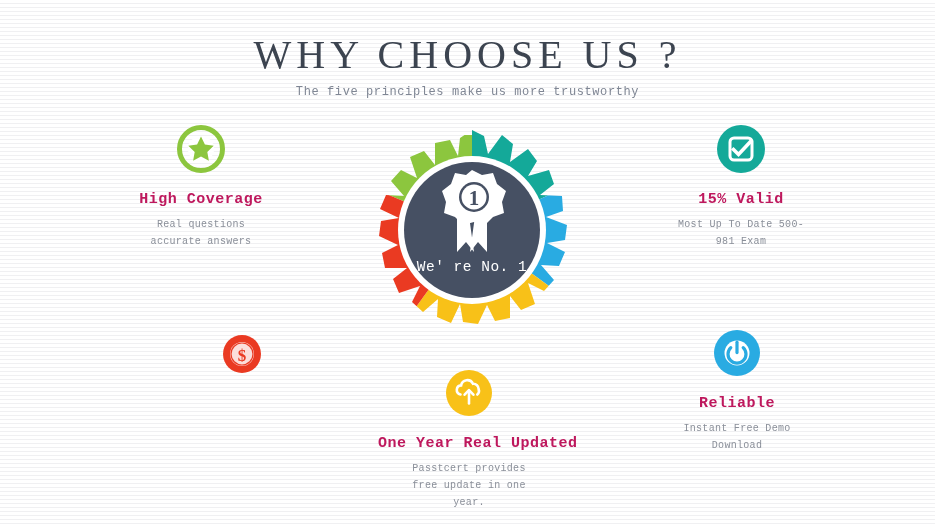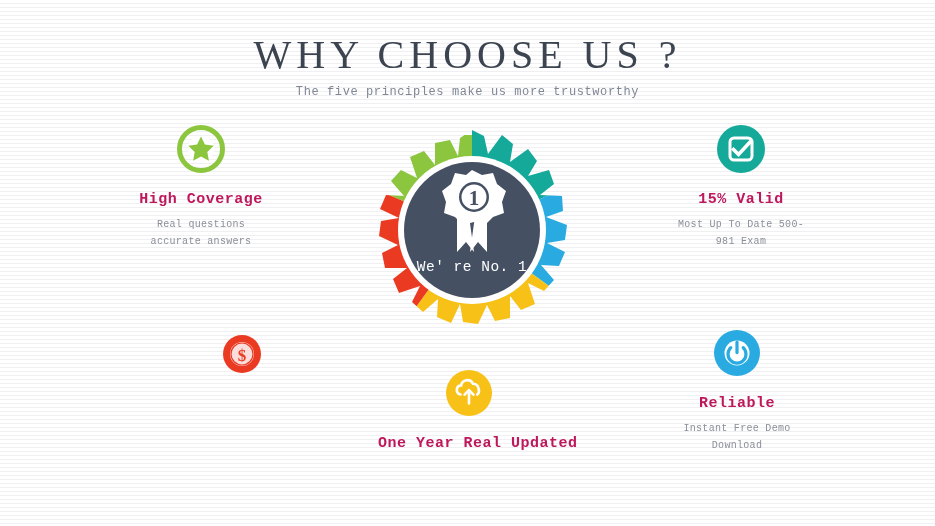--- a/index.html
+++ b/index.html
@@ -153,20 +153,23 @@
   <div class="feature" id="feat-updated">
     <div class="icon-wrap">
       <svg width="46" height="46" viewBox="0 0 46 46">
         <circle cx="23" cy="23" r="23" fill="#f8c118"></circle>
         <path d="M14.5 24.5 a4.6 4.6 0 0 1 0.6 -9.1 a6.3 6.3 0 0 1 11.9 -1.6 a5.2 5.2 0 0 1 5.6 5.2 a4.9 4.9 0 0 1 -1.3 5.5" fill="none" stroke="#ffffff" stroke-width="2.6" stroke-linecap="round"></path>
         <path d="M23 33.5 L23 20.5" fill="none" stroke="#ffffff" stroke-width="2.6" stroke-linecap="round"></path>
         <path d="M18.6 24.7 L23 20.2 L27.4 24.7" fill="none" stroke="#ffffff" stroke-width="2.6" stroke-linecap="round" stroke-linejoin="round"></path>
       </svg>
     </div>
     <div class="f-title">One Year Real Updated</div>
+    <div class="f-desc" style="white-space:pre-line">Passtcert provides
+free update in one
+year.</div>
   </div>
 
   <div class="feature" id="feat-reliable">
     <div class="icon-wrap">
       <svg width="46" height="46" viewBox="0 0 46 46">
         <circle cx="23" cy="23" r="23" fill="#29abe2"></circle>
         <circle cx="23" cy="23" r="12.5" fill="#ffffff"></circle>
         <path d="M16.8 17.6 a9 9 0 1 0 12.4 0" fill="none" stroke="#29abe2" stroke-width="3.2" stroke-linecap="round"></path>
         <path d="M23 12.2 L23 22.6" fill="none" stroke="#29abe2" stroke-width="3.2" stroke-linecap="round"></path>
       </svg>

